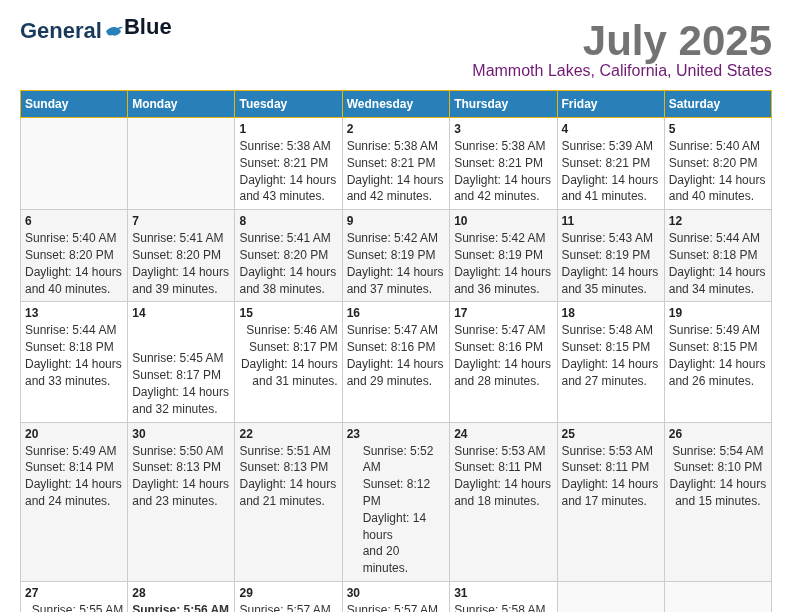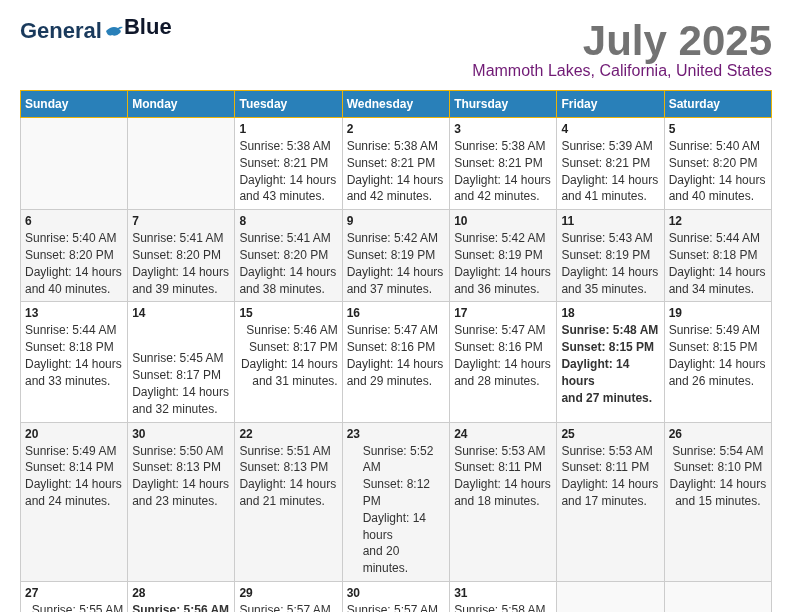--- a/index.html
+++ b/index.html
@@ -243,21 +243,21 @@
         </td>
         <td>
           <span class="day-number">17</span>
           <div class="day-info" style="white-space: pre-line;">Sunrise: 5:47 AM
 Sunset: 8:16 PM
 Daylight: 14 hours
 and 28 minutes.</div>
         </td>
         <td>
           <span class="day-number">18</span>
-          <div class="day-info" style="white-space: pre-line; font-weight: bold;">Sunrise: 5:48 AM
+          <div class="day-info" style="white-space: pre-line;">Sunrise: 5:48 AM
 Sunset: 8:15 PM
 Daylight: 14 hours
 and 27 minutes.</div>
         </td>
         <td>
           <span class="day-number">19</span>
           <div class="day-info" style="white-space: pre-line;">Sunrise: 5:49 AM
 Sunset: 8:15 PM
 Daylight: 14 hours
 and 26 minutes.</div>

